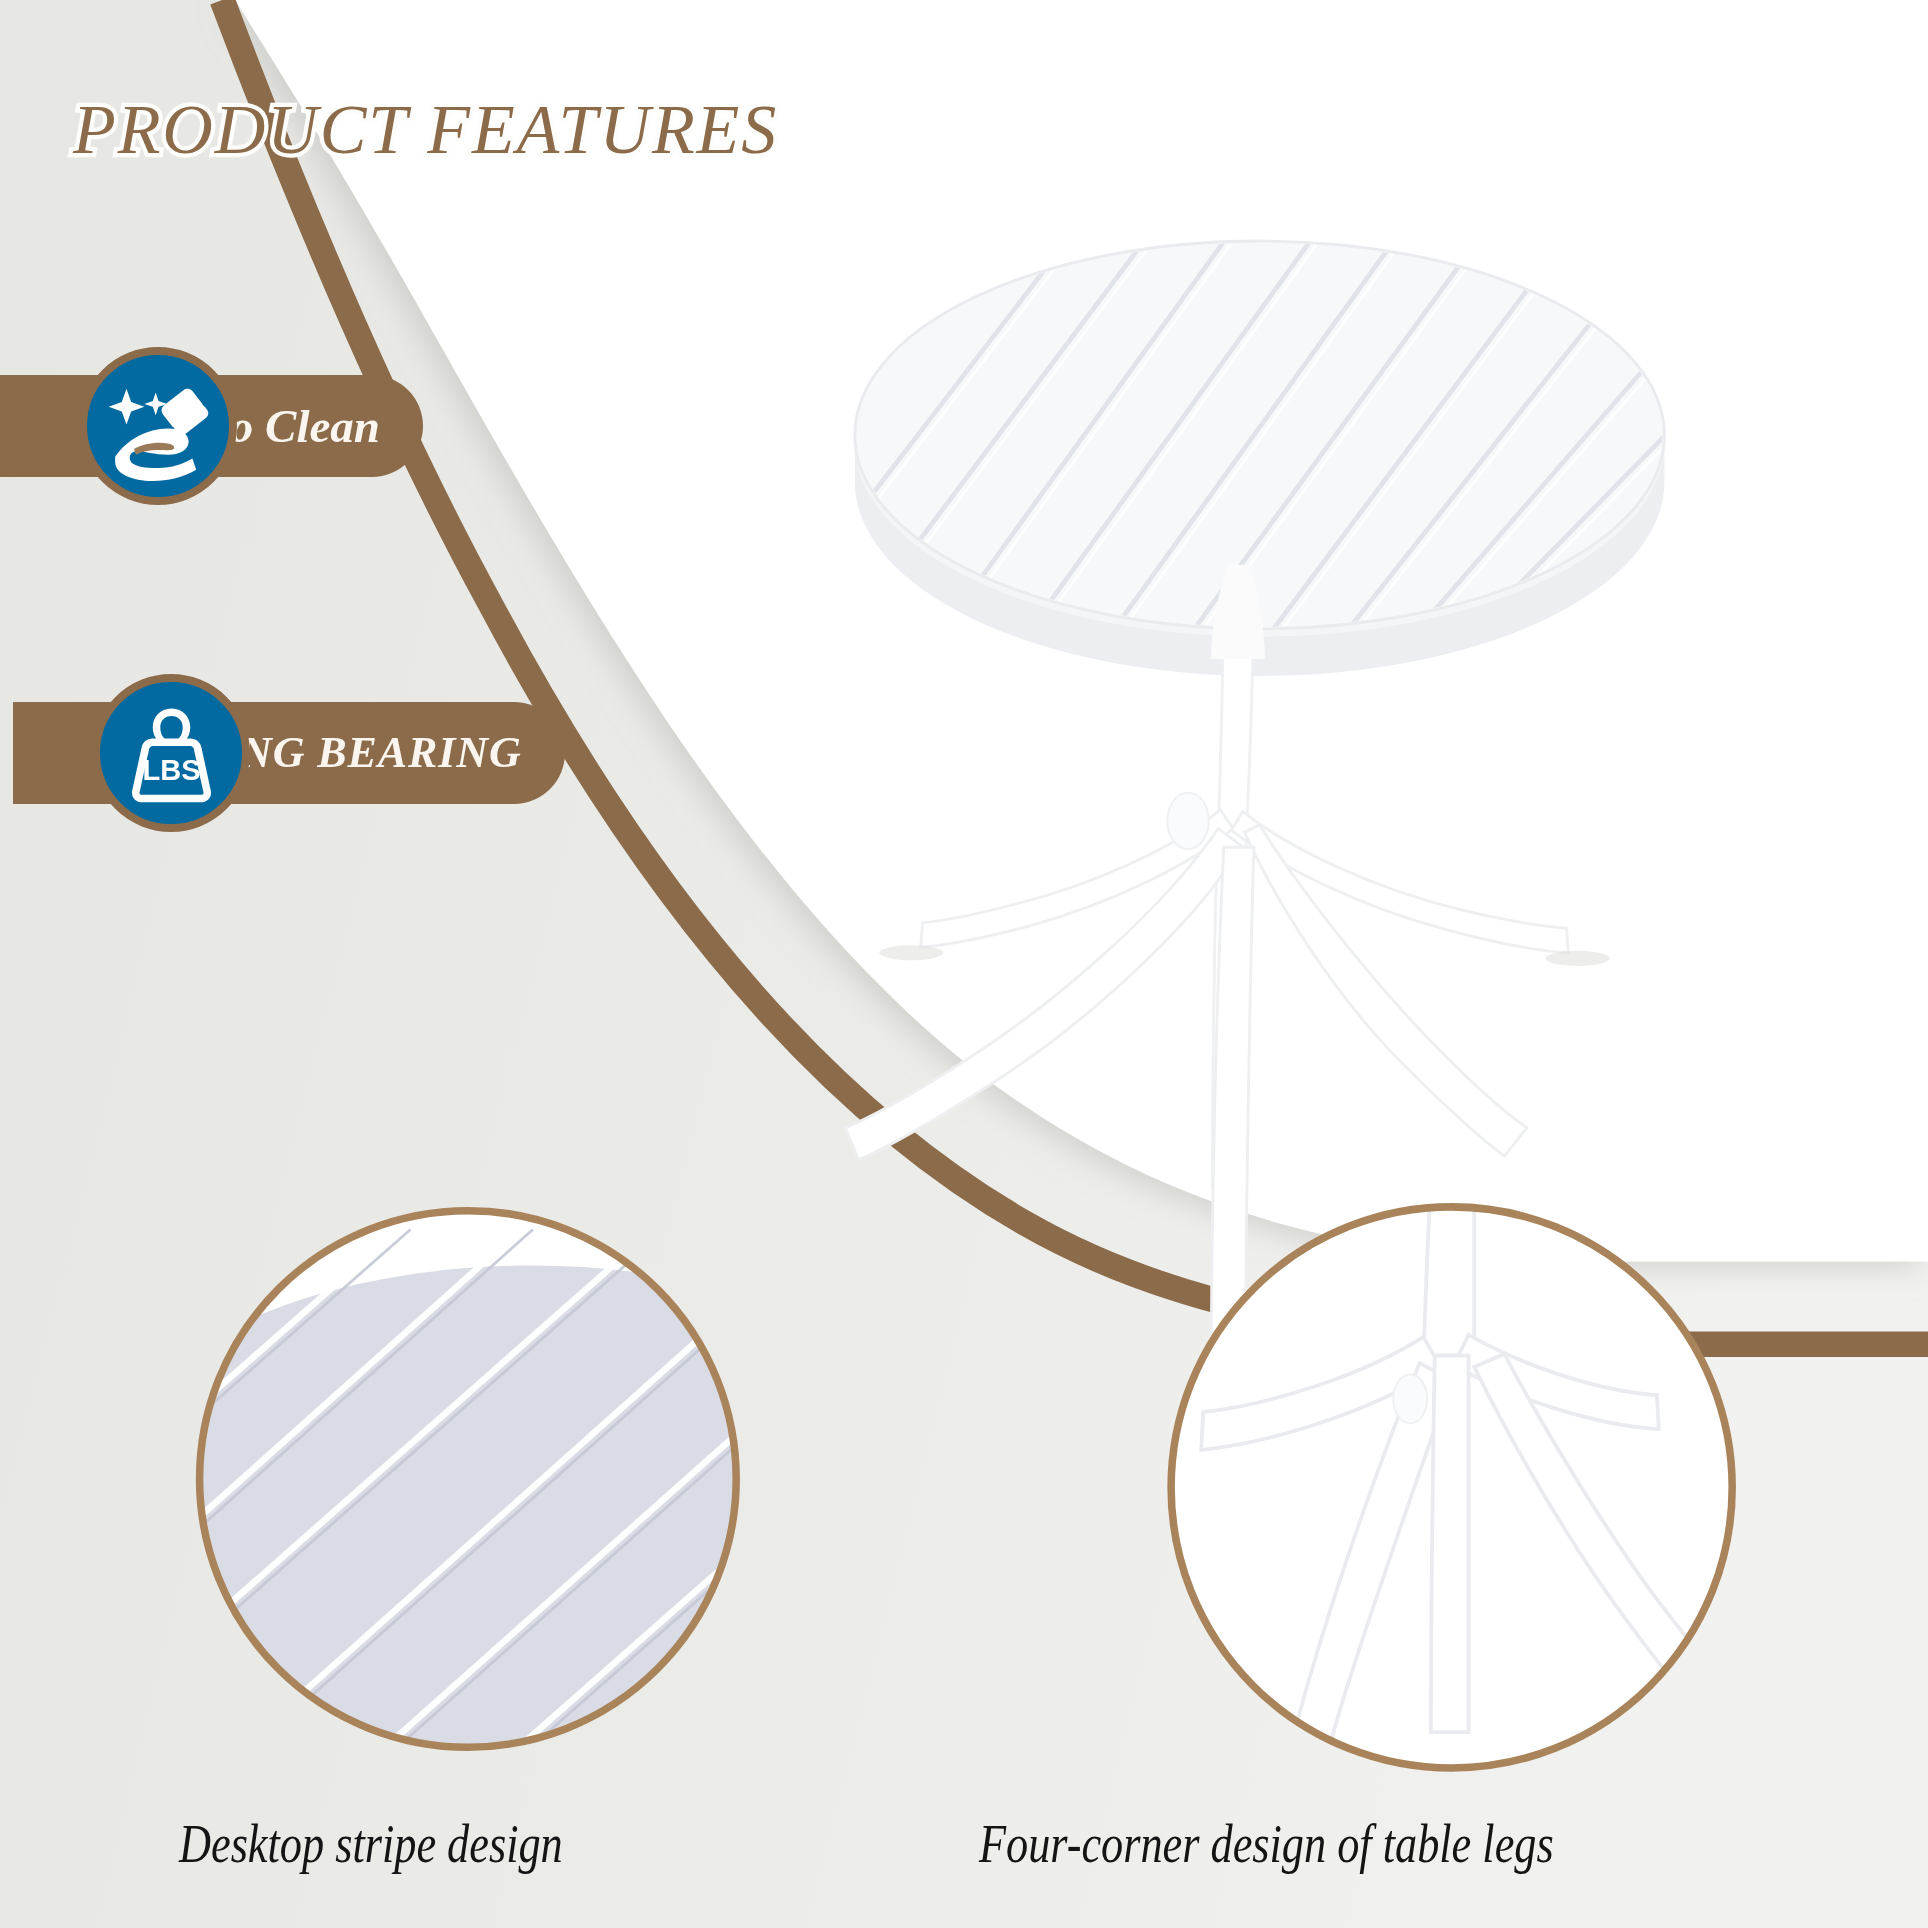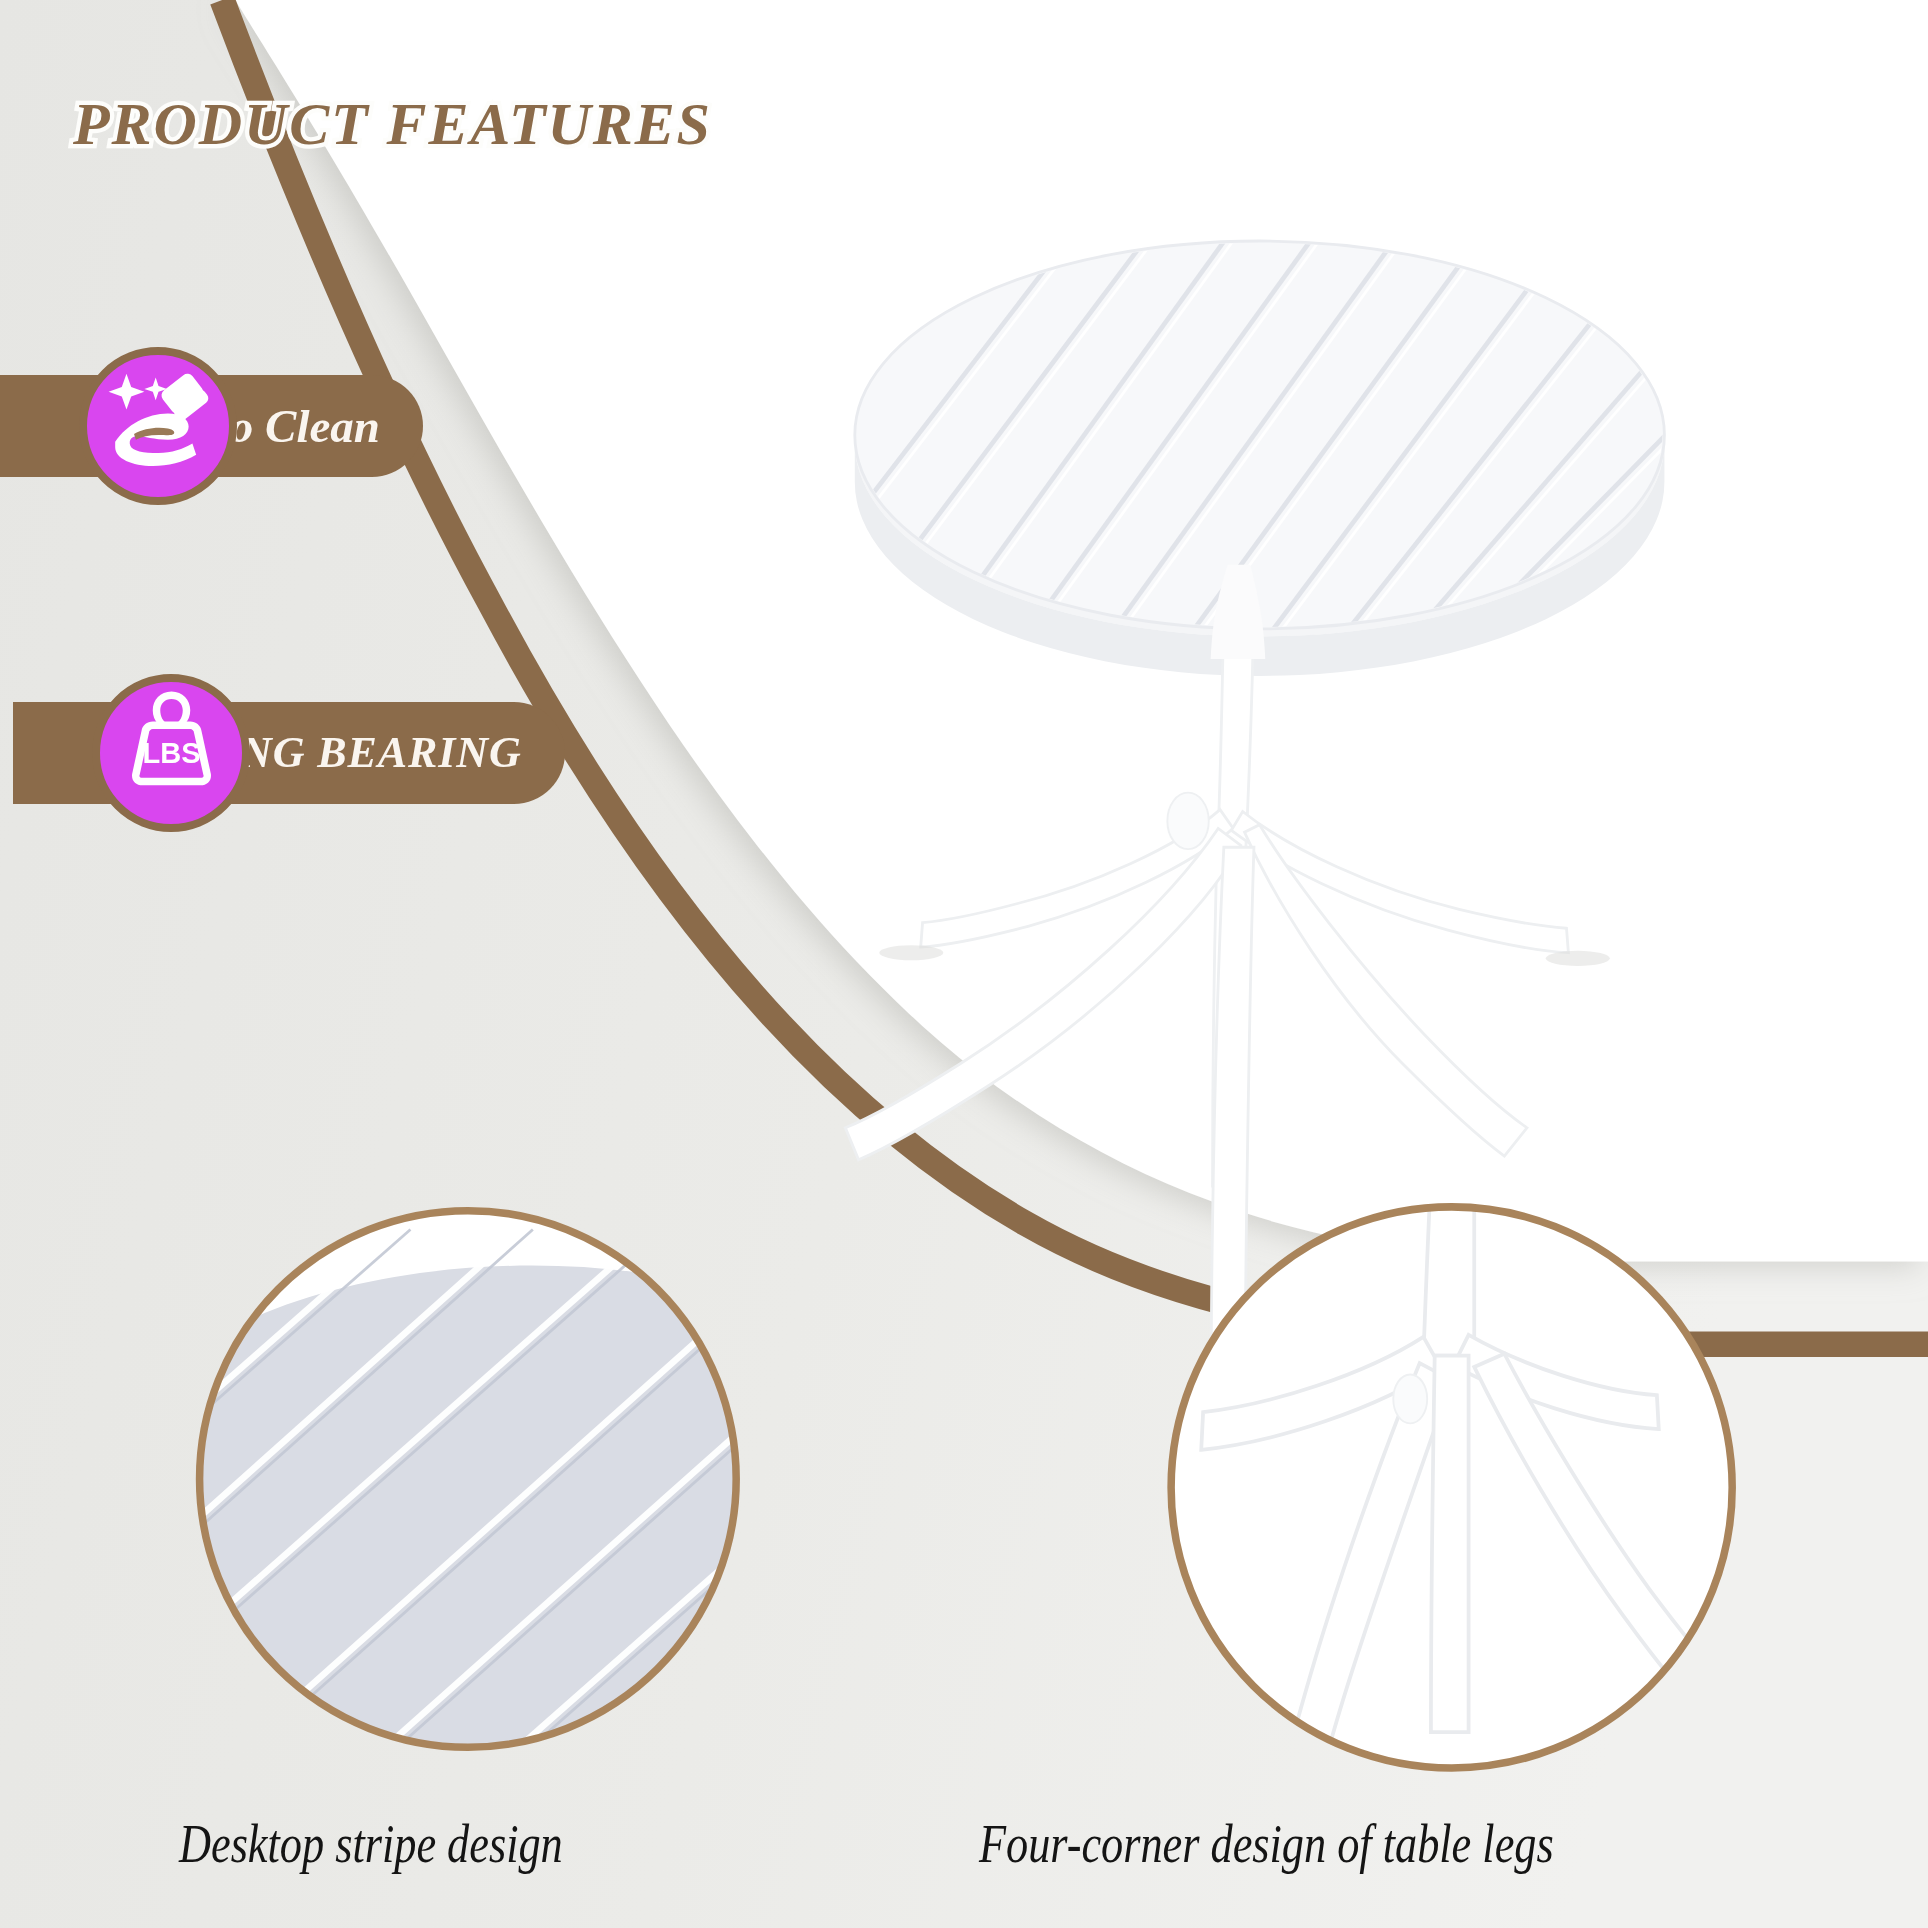--- a/index.html
+++ b/index.html
@@ -6,37 +6,37 @@
   body{
     width:1928px;height:1928px;overflow:hidden;position:relative;
     background:#e9e9e7;
     font-family:"Liberation Serif", serif;
   }
   .stage{position:absolute;inset:0;overflow:hidden;}
 
   
   .title{
     position:absolute;left:73px;top:90px;
-    font-size:60px;font-weight:bold;font-style:italic;
+    font-size:70px;font-weight:normal;font-style:italic;
     letter-spacing:1.9px;
     color:#8b6b4a;
     white-space:nowrap;
     -webkit-text-stroke:8.5px #fdfdfb;
     paint-order:stroke fill;
     z-index:8;
   }
 
   
   .badge{position:absolute;display:flex;align-items:center;z-index:7;}
   .badge-circle{
     position:relative;width:158px;height:158px;border-radius:50%;
-    background:#d946ef;
+    background:#0369a1;
     border:8.5px solid #8b6b4a;
     box-sizing:border-box;
-    display:flex;align-items:flex-start;justify-content:center;
+    display:flex;align-items:center;justify-content:center;
     z-index:3;
     flex:0 0 auto;
   }
   .badge-pill{
     position:relative;margin-left:-79px;
     height:102px;
     background:#8b6b4a;
     border-radius:0 51px 51px 0;
     display:flex;align-items:center;
     padding-left:111px;padding-right:43px;

